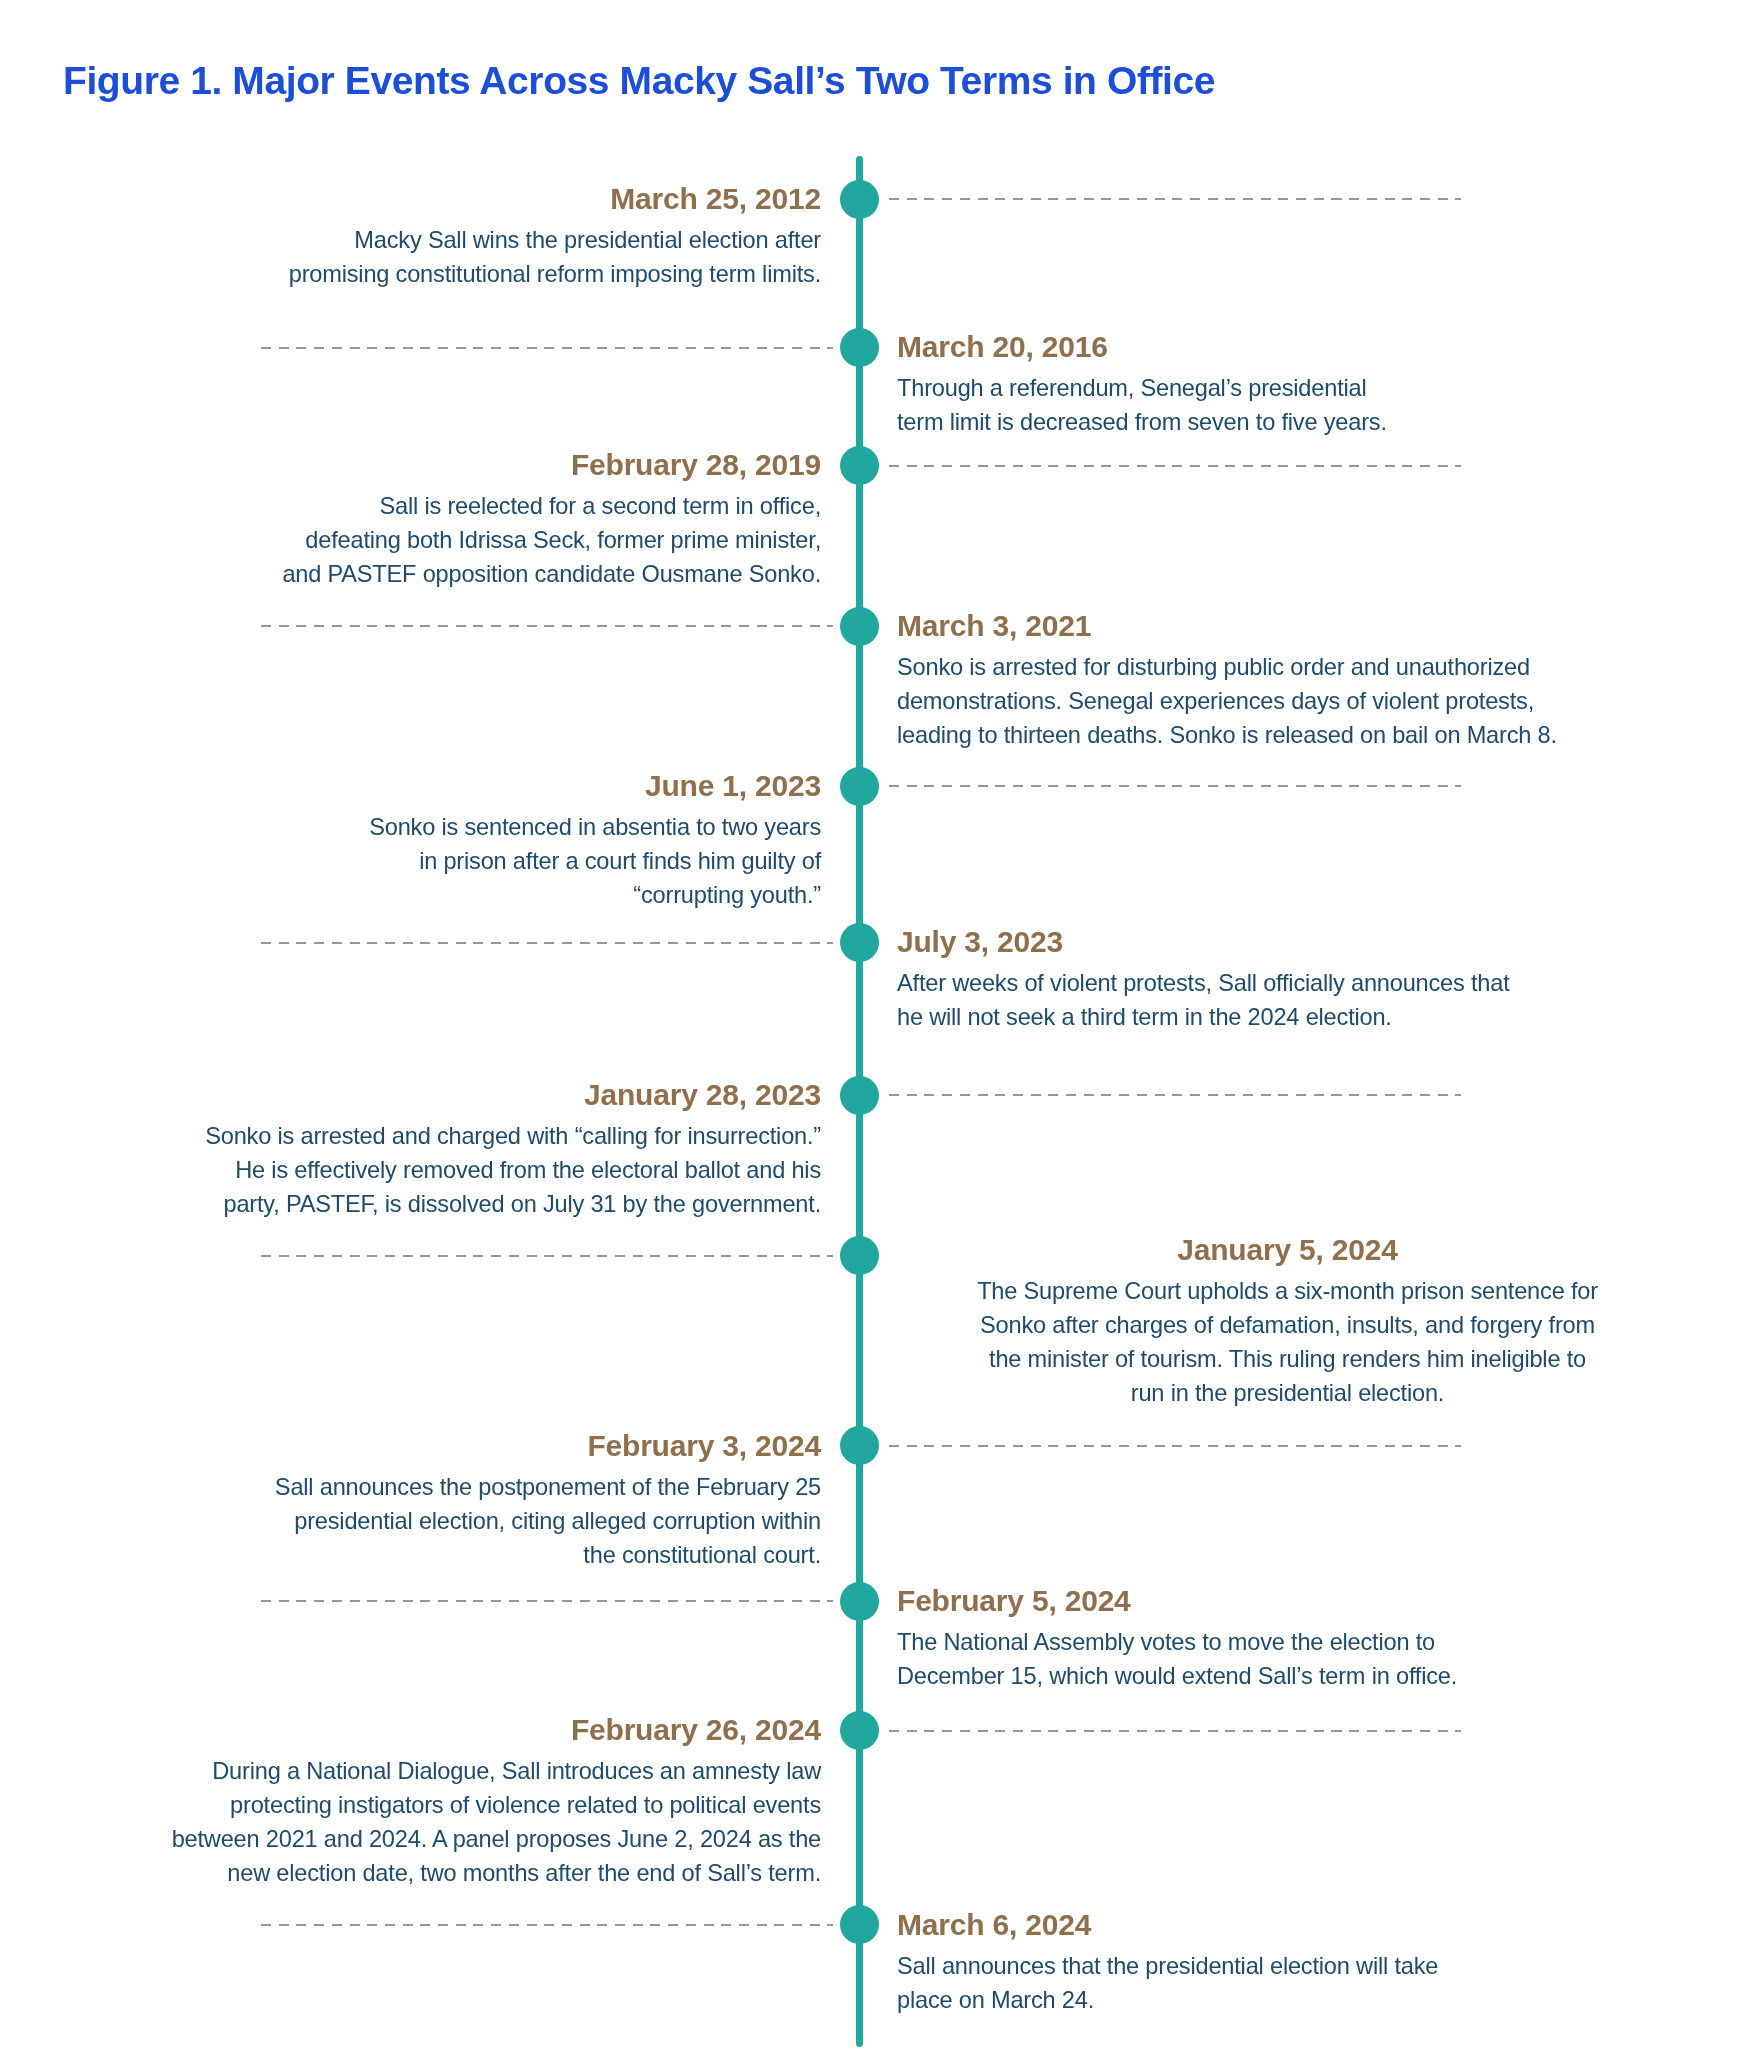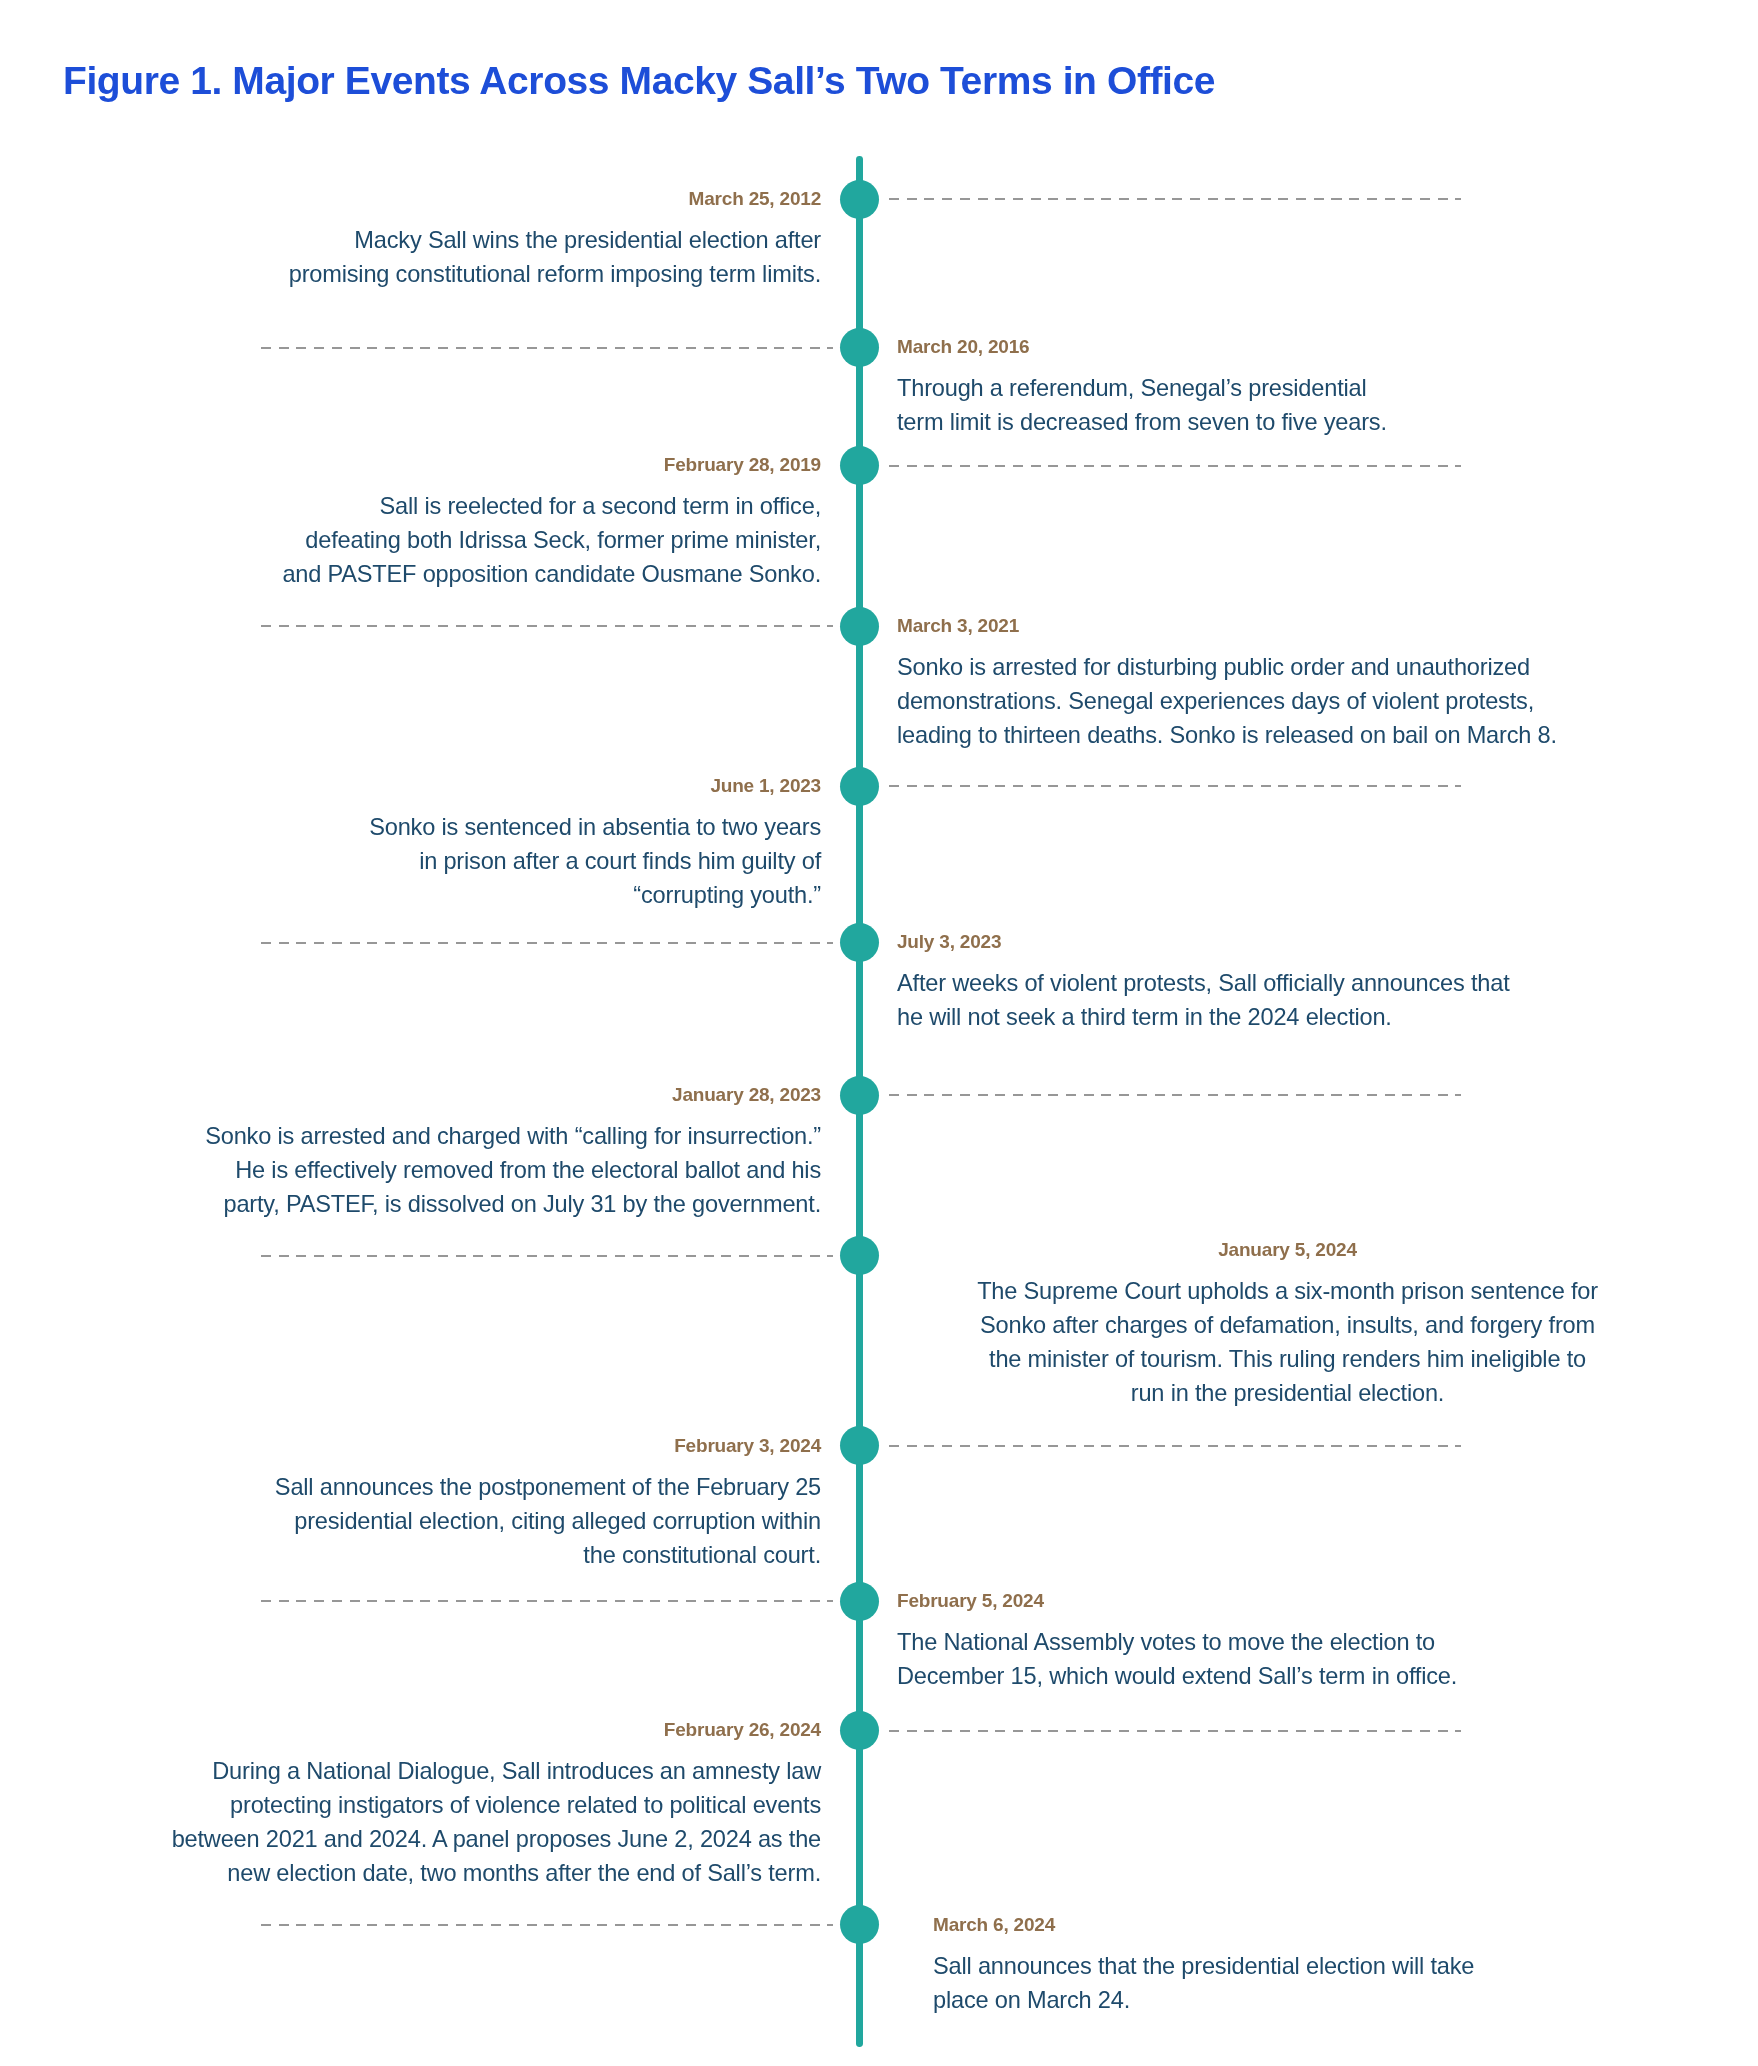--- a/index.html
+++ b/index.html
@@ -49,21 +49,21 @@
     width: 572px;
     background: repeating-linear-gradient(to right, #979797 0 10px, transparent 10px 17.7px);
   }
   .event-block {
     position: absolute;
     width: 781px;
   }
   .event-block.left  { right: 938px; text-align: right; }
   .event-block.right { left: 897px;  text-align: left; }
   .event-date {
-    font-size: 19px;
+    font-size: 30px;
     font-weight: 700;
     line-height: 42px;
     letter-spacing: -0.2px;
     color: #8F6F4C;
     white-space: nowrap;
   }
   .event-block.left .event-date { text-align: right; }
   .event-desc {
     margin-top: 2.5px;
     font-size: 23.6px;
@@ -197,21 +197,21 @@
       <div class="event-desc">During a National Dialogue, Sall introduces an amnesty law
 protecting instigators of violence related to political events
 between 2021 and 2024. A panel proposes June 2, 2024 as the
 new election date, two months after the end of Sall’s term.</div>
     </div>
   </div>
 
   <div>
     <div class="dot" style="left: 840px; top: 1905px;"></div>
     <div class="dash" style="top: 1924px; left: 261px;"></div>
-    <div class="event-block right" style="top: 1904px; margin-left: 36px;">
+    <div class="event-block right" style="top: 1904px;">
       <div class="event-date">March 6, 2024</div>
       <div class="event-desc">Sall announces that the presidential election will take
 place on March 24.</div>
     </div>
   </div>
 </div>
 </div>
 
 
 </body></html>

